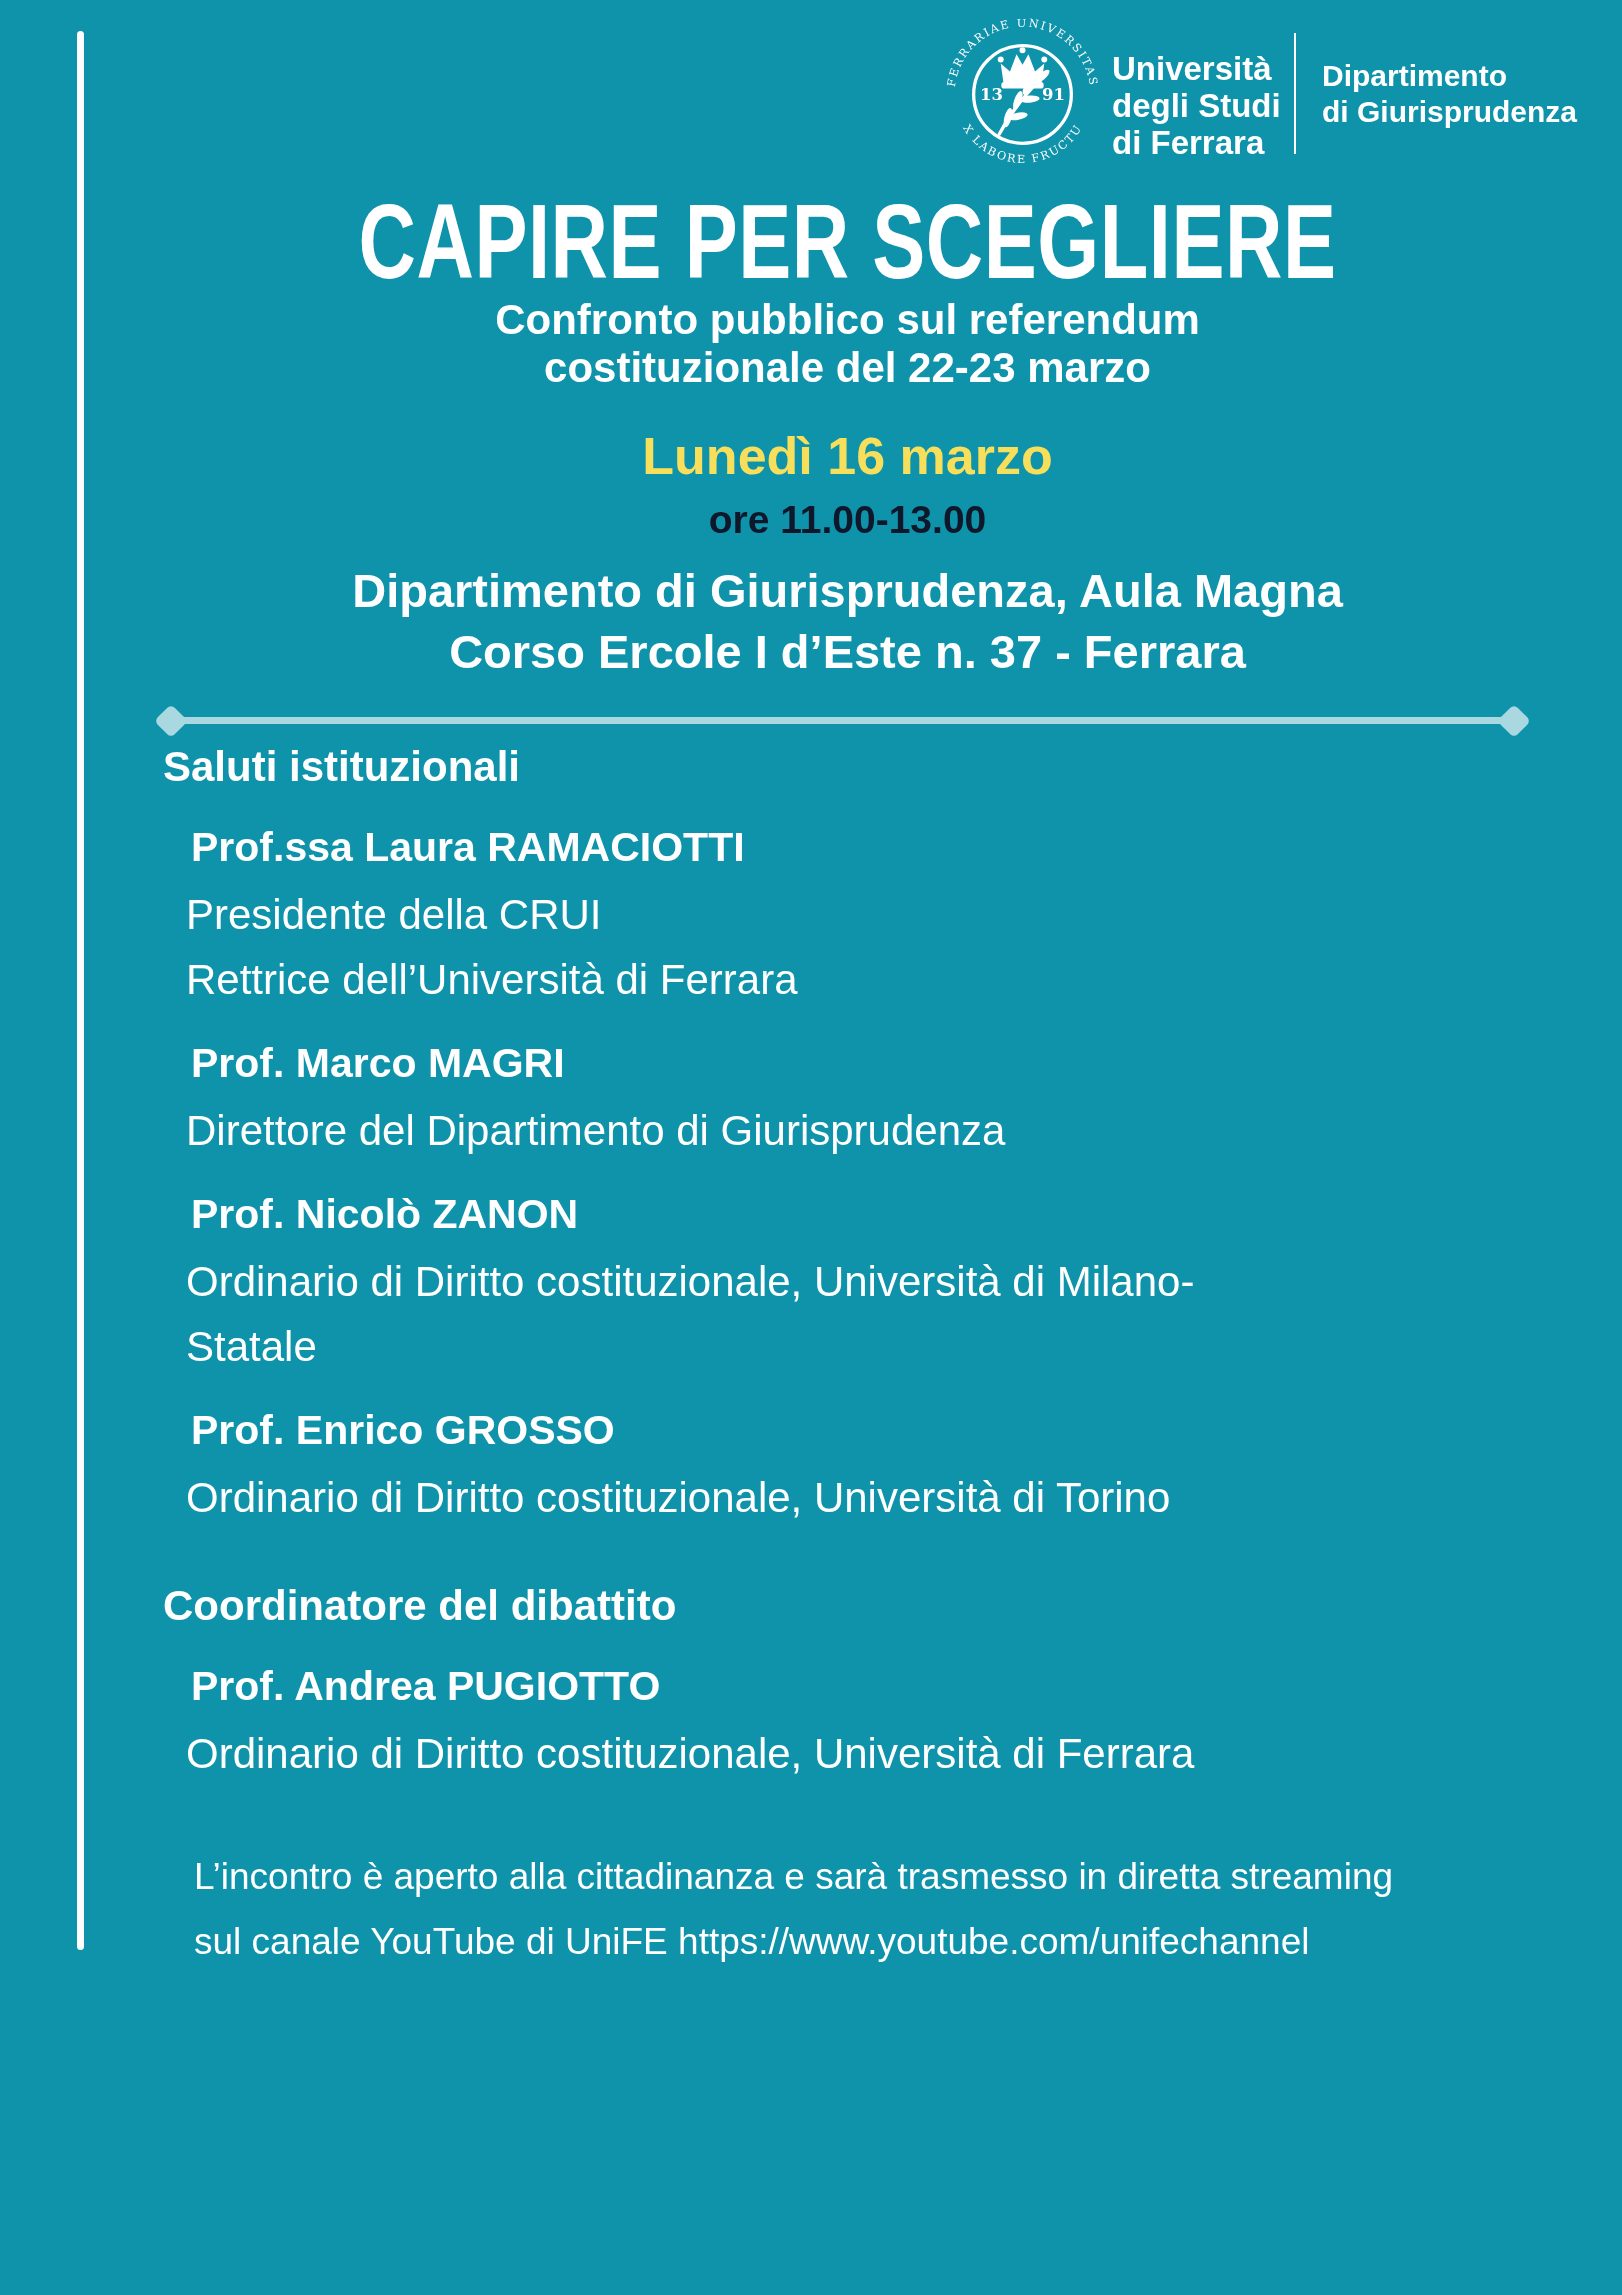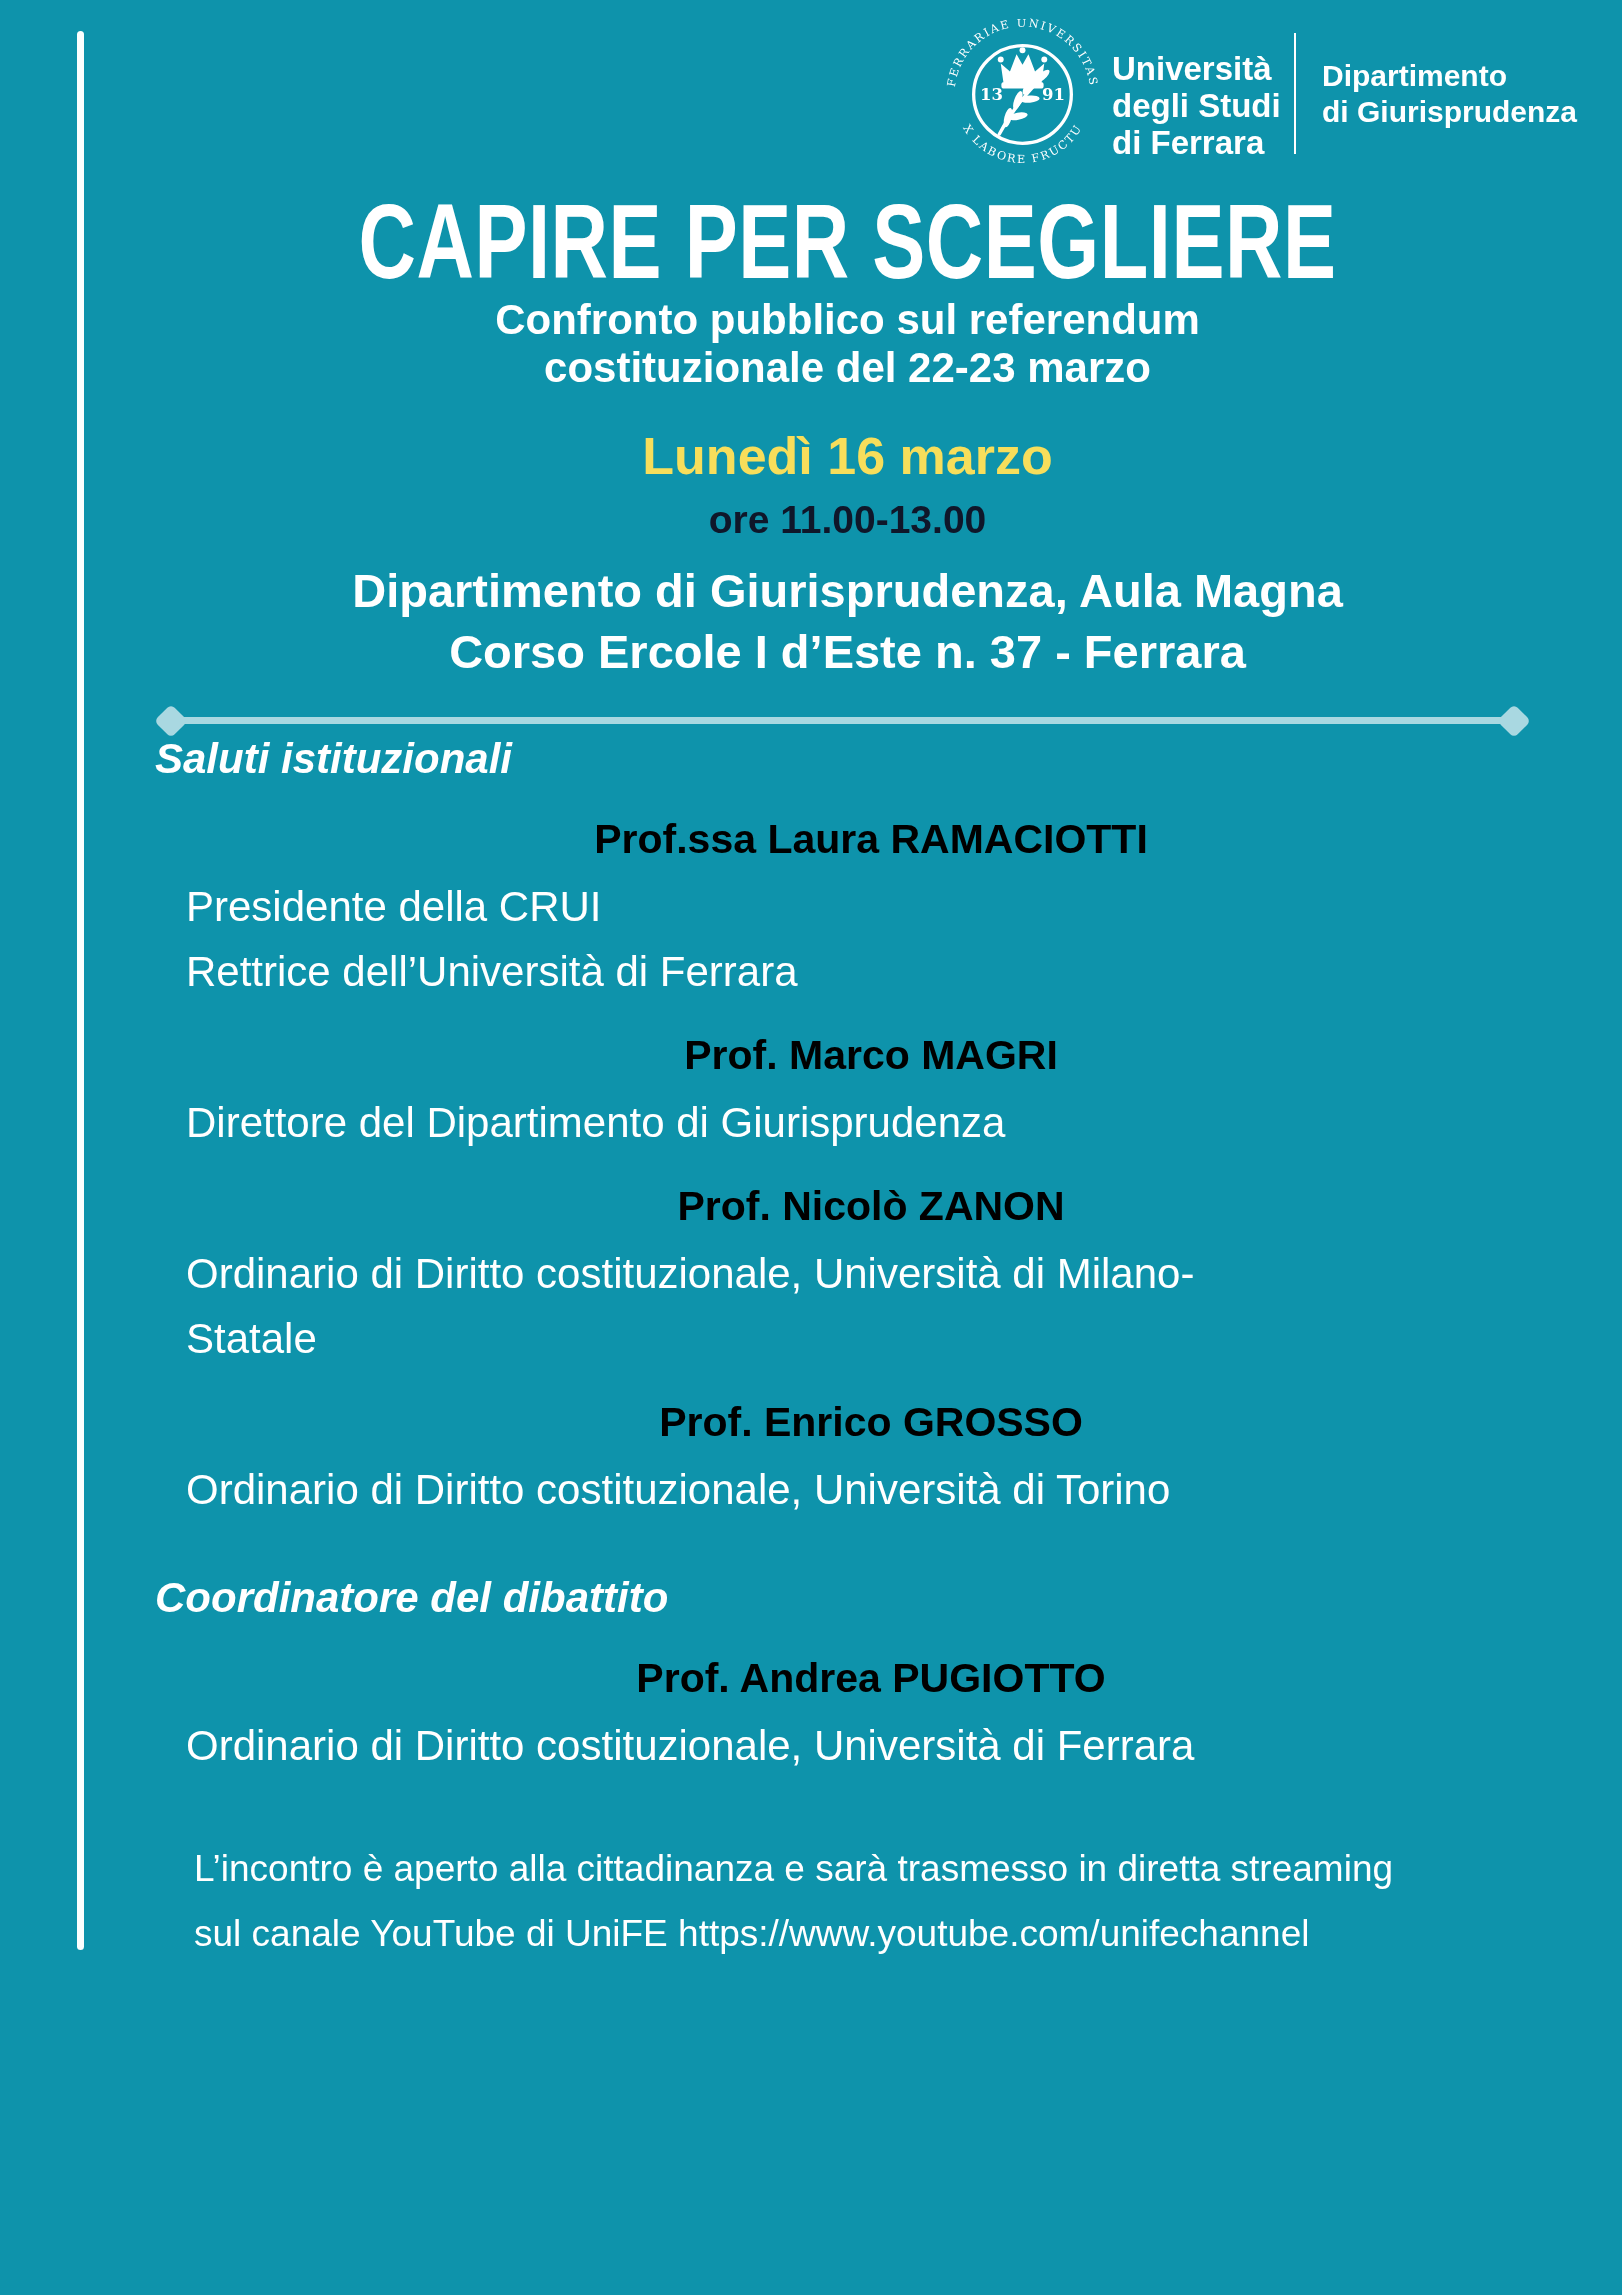--- a/index.html
+++ b/index.html
@@ -46,27 +46,27 @@
     position:absolute;top:704px;left:159px;right:97px;
     display:flex;align-items:center;height:33px;
   }
   .diamond{
     width:24px;height:24px;background:#A9D8E1;border-radius:5.2px;
     transform:rotate(45deg);flex:0 0 auto;
   }
   .divider-line{flex:1 1 auto;height:6.5px;background:#A9D8E1;margin:0 -7.9px;}
   
   .program{position:absolute;top:734px;left:155px;right:72px;}
-  .section-heading{font-size:42px;font-weight:700;margin:0;line-height:1.2;font-style:italic;}
+  .section-heading{font-size:42px;font-weight:700;margin:8px;line-height:1.2;}
   .entry{margin-top:0;}
   .section-heading + .entry{margin-top:31px;}
   .entry + .entry{margin-top:27.5px;}
   .entry + .section-heading{margin-top:51px;}
   .speaker-name{
-    font-size:41px;font-weight:700;color:#000000;margin:16px 0 0 36px;line-height:1.2;text-align:center;
+    font-size:41px;font-weight:700;color:#ffffff;margin:16px 0 0 36px;line-height:1.2;
   }
   .role-block{margin:9.2px 0 0 31px;}
   .role-line{font-size:42px;font-weight:300;line-height:1.55;margin:0;}
   .footer-note{margin:62px 0 0 31px;}
   .footer-line{font-size:37px;font-weight:300;line-height:1.55;margin:8px;}
   
   .seal-ring-text{
     font-family:"DejaVu Serif", serif;font-size:17px;letter-spacing:3px;fill:#ffffff;
   }
   .seal-year{

